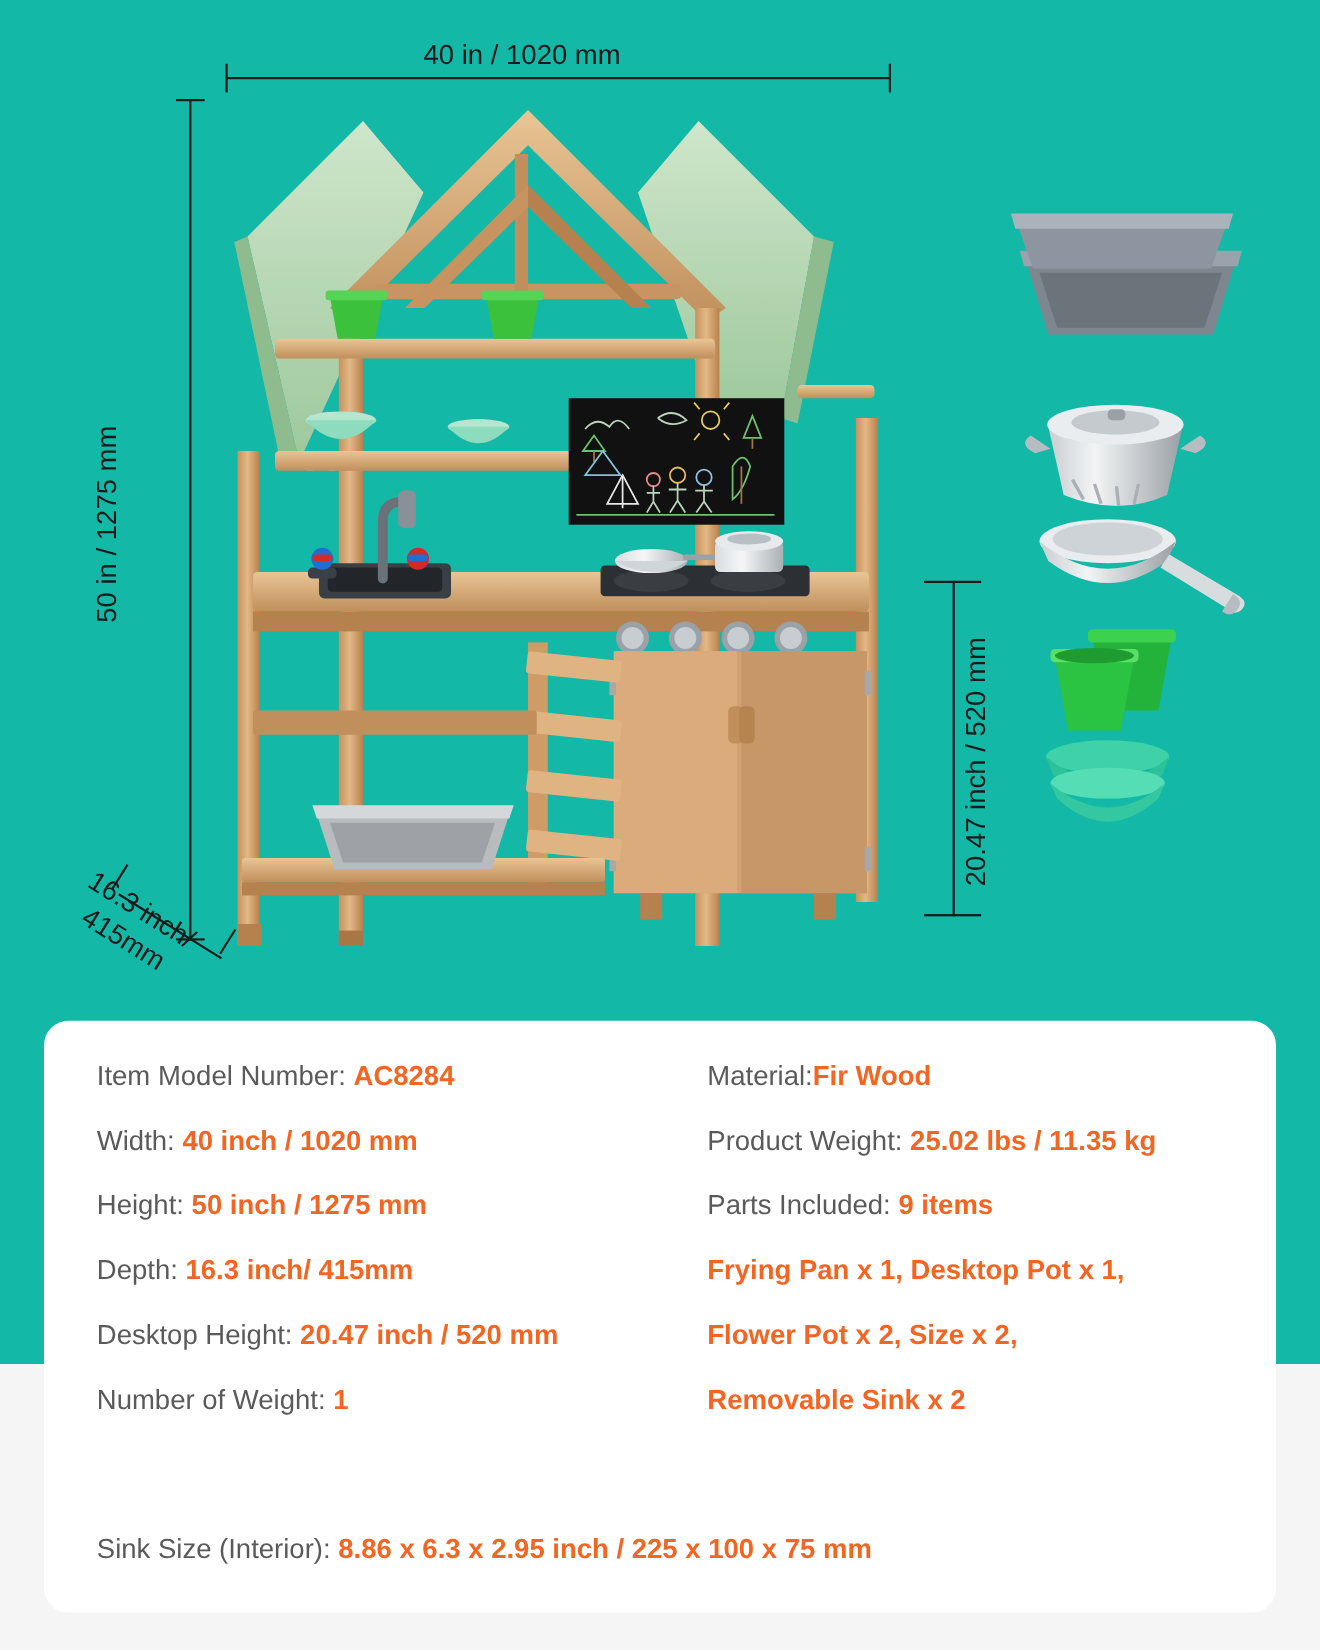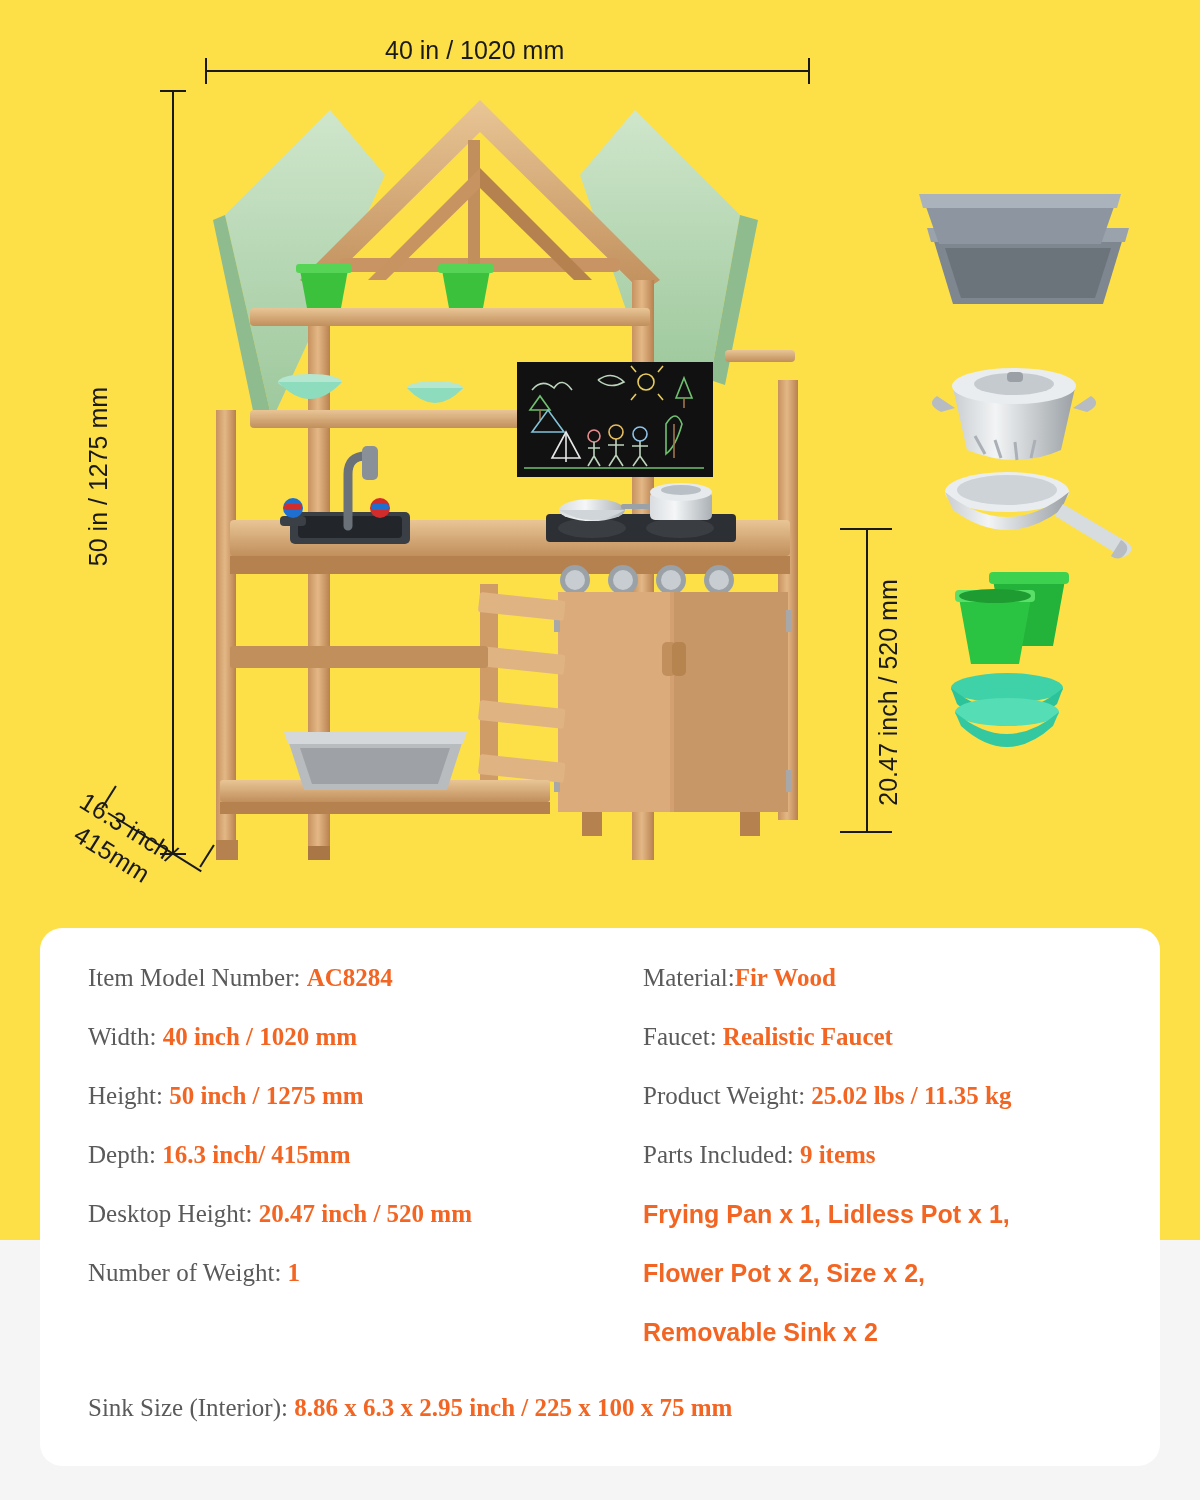--- a/index.html
+++ b/index.html
@@ -6,21 +6,21 @@
   html, body {
     margin: 0; padding: 0;
     width: 1200px; height: 1500px;
     background: #f5f5f5;
     font-family: "Liberation Sans", sans-serif;
     overflow: hidden;
   }
   #page {
     position: relative;
     width: 1200px; height: 1240px;
-    background: #fde047;
+    background: #14b8a6;
   }
 
   
   .dim-label {
     position: absolute;
     color: #1a1a1a;
     font-size: 25px;
     font-weight: 400;
     white-space: nowrap;
   }
@@ -93,21 +93,20 @@
     height: 100%;
   }
   .spec-col { flex: 1; padding-left: 48px; }
   .spec-col.right { padding-left: 38px; }
   .spec-row {
     font-size: 25px;
     color: #5a5a5a;
     line-height: 1.12;
     margin-bottom: 31px;
     white-space: nowrap;
-    font-family: Liberation Serif, serif;
   }
   .spec-row .val {
     color: #f26522;
     font-weight: bold;
   }
   .spec-row.full {
     position: absolute;
     left: 48px; bottom: 44px;
     margin: 0;
   }
@@ -396,29 +395,26 @@
         <div class="spec-row">
           <span>Number of Weight: </span><span class="val">1</span>
         </div>
       </div>
 
       <div class="spec-col right">
         <div class="spec-row">
           <span>Material:</span><span class="val">Fir Wood</span>
         </div>
         <div class="spec-row">
-          <span>Faucet: </span><span class="val">Realistic Faucet</span>
-        </div>
-        <div class="spec-row">
           <span>Product Weight: </span><span class="val">25.02 lbs / 11.35 kg</span>
         </div>
         <div class="spec-row">
           <span>Parts Included: </span><span class="val">9 items</span>
         </div>
-        <div class="parts-line">Frying Pan x 1, Lidless Pot x 1,</div>
+        <div class="parts-line">Frying Pan x 1, Desktop Pot x 1,</div>
         <div class="parts-line">Flower Pot x 2, Size x 2,</div>
         <div class="parts-line">Removable Sink x 2</div>
       </div>
     </div>
 
     <div class="spec-row full">
       <span>Sink Size (Interior): </span><span class="val">8.86 x 6.3 x 2.95 inch / 225 x 100 x 75 mm</span>
     </div>
   </div>
 

